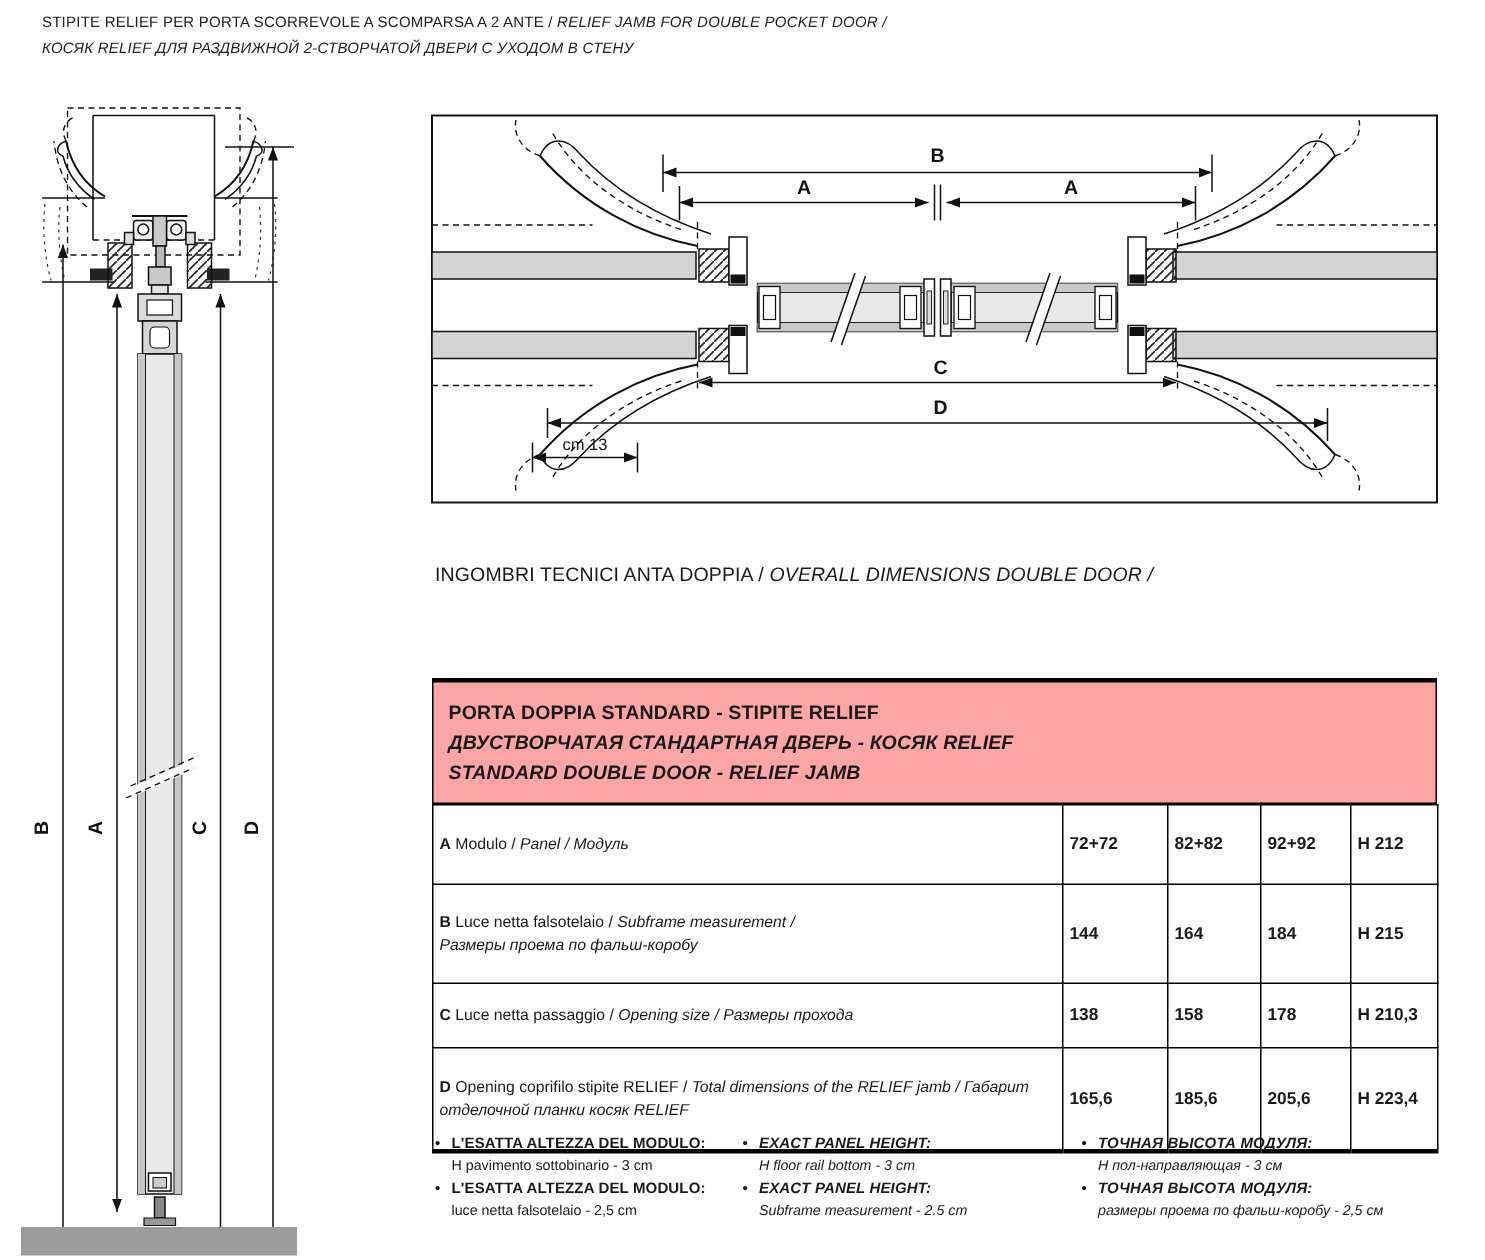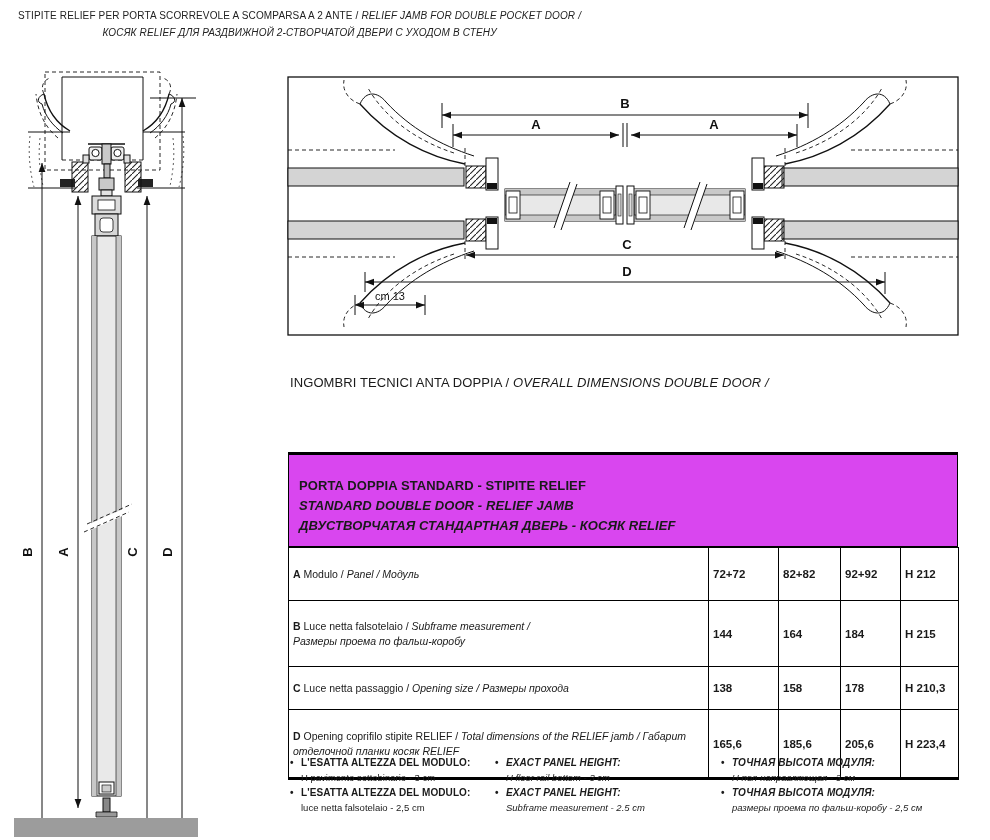--- a/index.html
+++ b/index.html
@@ -2,27 +2,27 @@
 <html><head>
 <meta charset="utf-8">
 <style>
   html,body{margin:0;padding:0;}
   body{width:990px;height:840px;background:#fff;position:relative;overflow:hidden;
        font-family:"Liberation Sans",sans-serif;color:#1a1a1a;}
   .abs{position:absolute;}
   .it{font-style:italic;}
   .b{font-weight:bold;}
   
-  .doc-header{left:18px;top:7px;font-size:10px;line-height:17px;letter-spacing:.15px;color:#222;text-align:center;}
+  .doc-header{left:28px;top:7px;font-size:10px;line-height:17px;letter-spacing:.15px;color:#222;}
   
   .sec-head{left:290px;top:373px;font-size:13px;font-weight:normal;line-height:19px;letter-spacing:.1px;}
   
   .tblwrap{left:288px;top:452px;width:670px;}
-  .tbl-title{background:#d946ef;border:1px solid #000;border-top:3px solid #000;border-bottom:1px solid #000;
-             padding:21px 10px 10px 10px;font-size:13px;font-weight:bold;line-height:20px;letter-spacing:.1px;}
+  .tbl-title{background:#fca5a5;border:1px solid #000;border-top:3px solid #000;border-bottom:1px solid #000;
+             padding:10px 10px 10px 10px;font-size:13px;font-weight:bold;line-height:20px;letter-spacing:.1px;}
   table.spec{border-collapse:collapse;width:670px;table-layout:fixed;}
   table.spec td{border:1px solid #000;vertical-align:middle;padding:4px;}
   table.spec tr.rA td{height:44px;}
   table.spec tr.rB td{height:57px;}
   table.spec tr.rC td{height:34px;margin-left:44px;}
   table.spec tr.rD td{height:59px;}
   table.spec tr.rD td{border-bottom:3px solid #000;}
   td.lbl{font-size:10.5px;line-height:15px;padding:3px 10px 3px 8px;}
   td.val{font-size:11.5px;font-weight:bold;text-align:left;}
   
@@ -262,22 +262,22 @@
   <text class="dimsm" x="112" y="240" text-anchor="middle">cm 13</text>
 </svg>
 
 <div class="abs sec-head">
   <div><span>INGOMBRI TECNICI ANTA DOPPIA / </span><span class="it">OVERALL DIMENSIONS DOUBLE DOOR /</span></div>
 </div>
 
 <div class="abs tblwrap">
   <div class="tbl-title">
     <div>PORTA DOPPIA STANDARD - STIPITE RELIEF</div>
+    <div class="it">ДВУСТВОРЧАТАЯ СТАНДАРТНАЯ ДВЕРЬ - КОСЯК RELIEF</div>
     <div class="it">STANDARD DOUBLE DOOR - RELIEF JAMB</div>
-    <div class="it">ДВУСТВОРЧАТАЯ СТАНДАРТНАЯ ДВЕРЬ - КОСЯК RELIEF</div>
   </div>
   <table class="spec">
     <colgroup>
         <col style="width:420px">
         <col style="width:70px">
         <col style="width:62px">
         <col style="width:60px">
         <col style="width:58px">
       </colgroup>
     <tbody>

